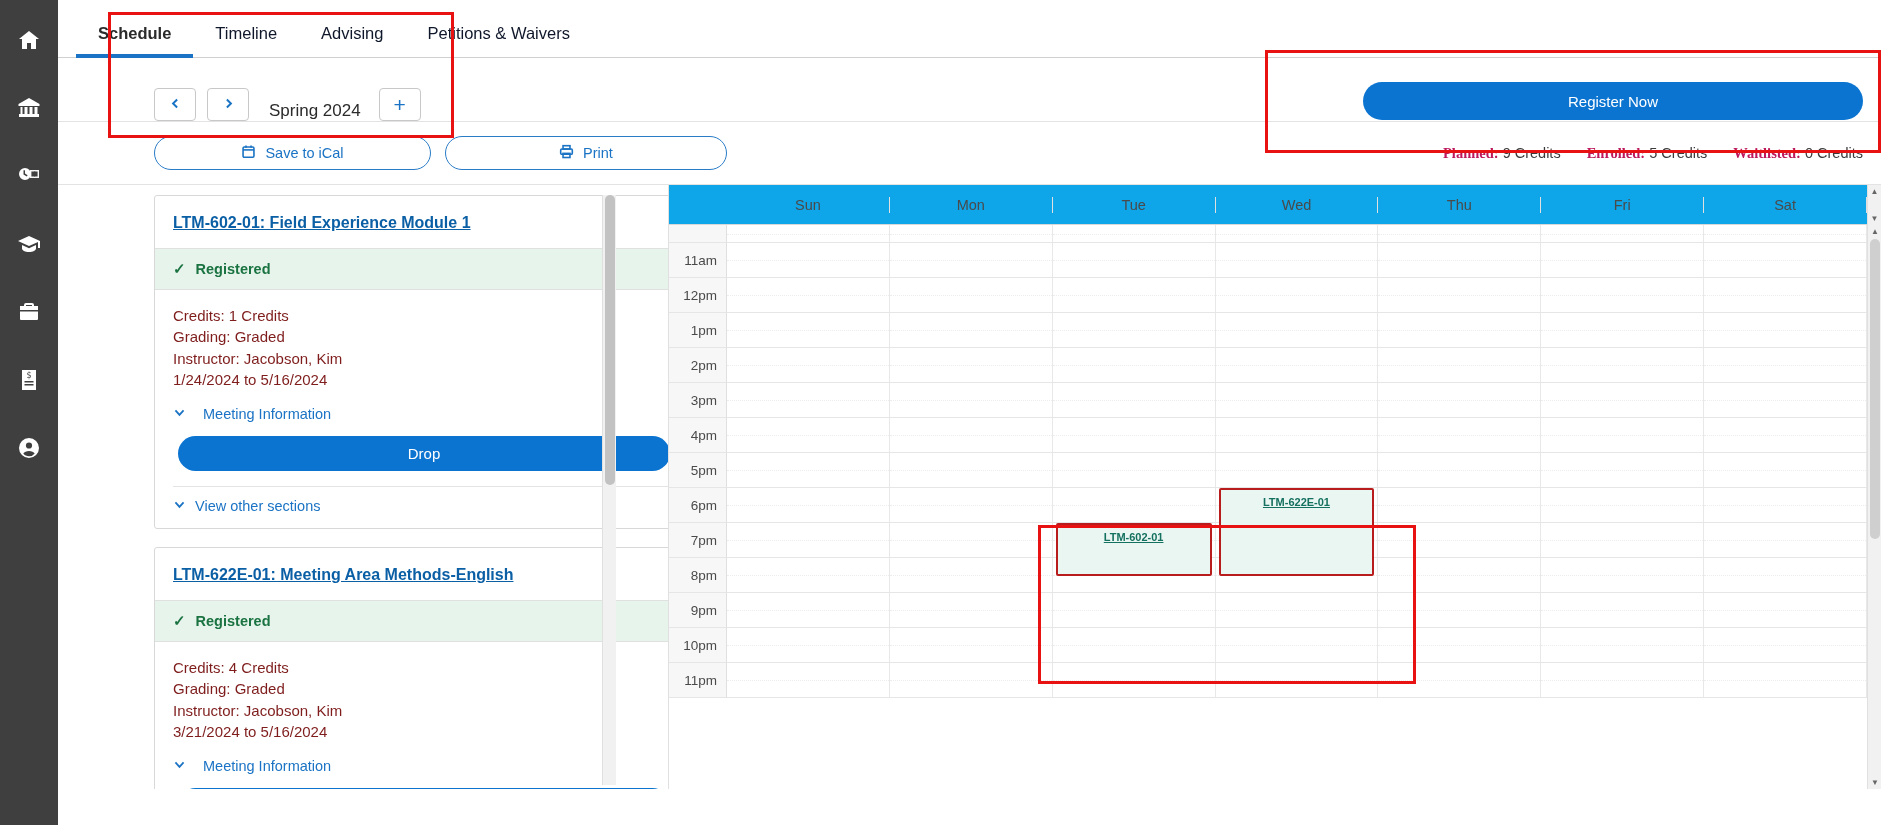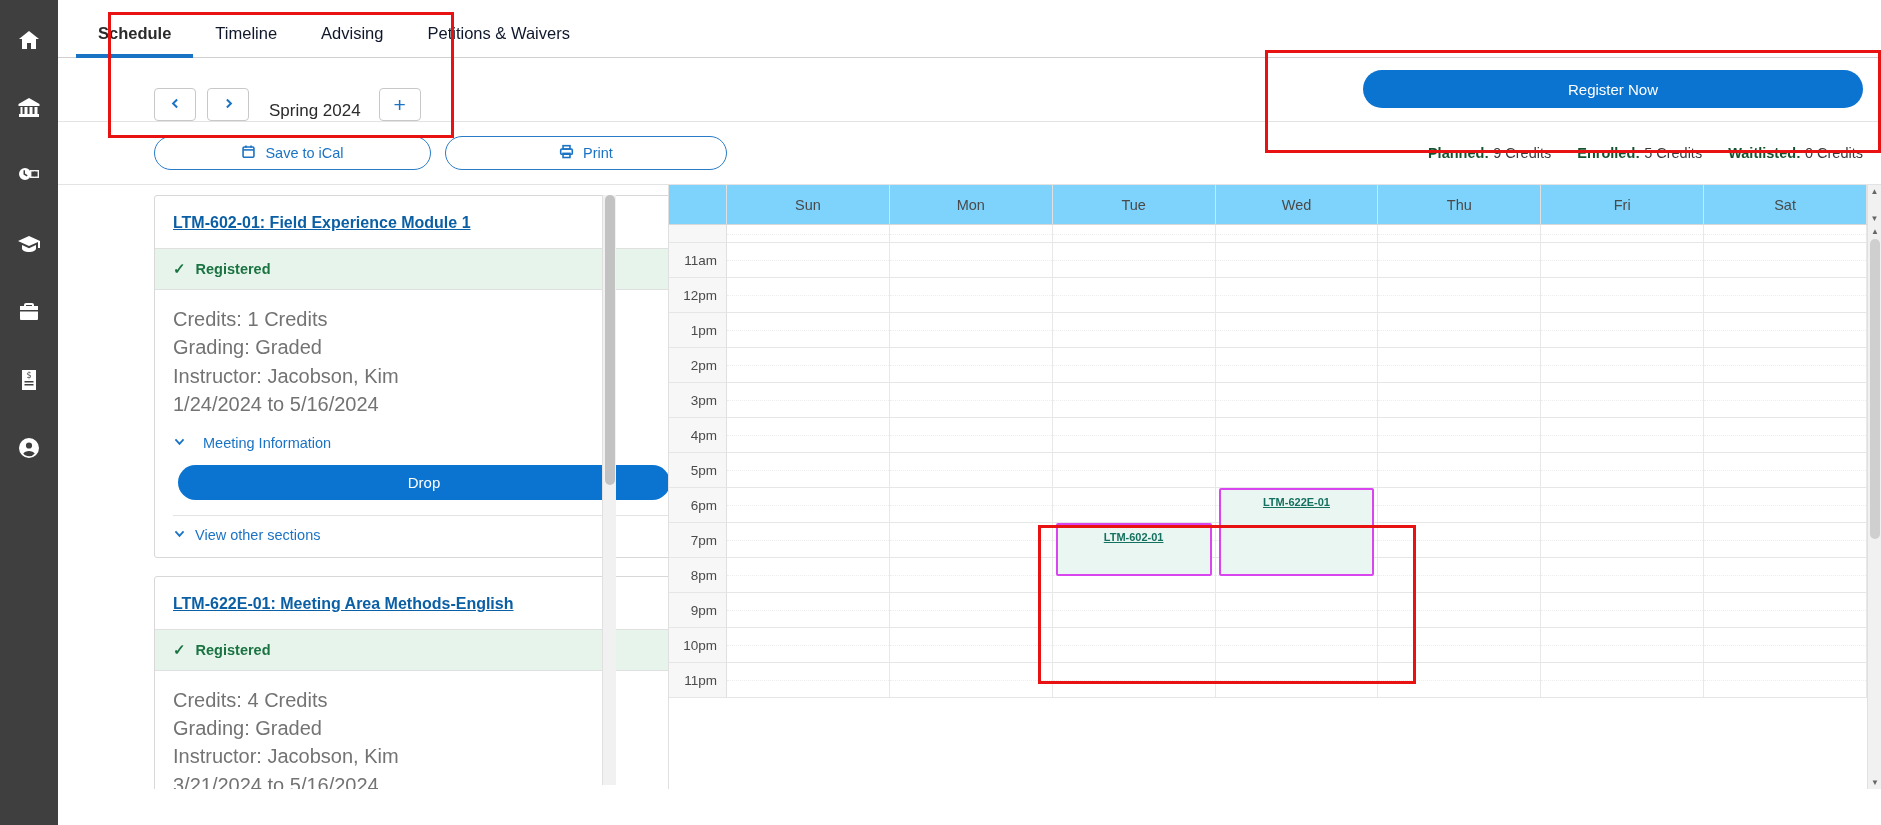--- a/index.html
+++ b/index.html
@@ -61,21 +61,21 @@
   .addbtn {
     width: 42px; height: 33px; border: 1px solid #c8c8c8; border-radius: 4px;
     background: #fff; color: #1a73c4; font-size: 21px; line-height: 0;
     display: flex; align-items: center; justify-content: center; cursor: pointer;
   }
 
   
   .register-wrap {
     position: absolute; top: 58px; right: 18px;
     width: 500px; height: 62px;
-    display: flex; align-items: center;
+    display: flex; align-items: flex-end;
   }
   .register-btn {
     width: 500px; height: 38px; border-radius: 19px;
     background: #0b74d1; color: #fff; border: none;
     font-size: 15px; cursor: pointer;
     display: flex; align-items: center; justify-content: center;
   }
 
   
   .toolbar {
@@ -89,21 +89,21 @@
     cursor: pointer;
   }
   .pill.w1 { width: 258px; }
   .pill.w2 { width: 277px; }
   .pill.w3 { width: 282px; }
   .pill svg { width: 15px; height: 15px; fill: none; stroke: #1a73c4; stroke-width: 1.7; }
   .credits {
     position: absolute; right: 18px; top: 50%; transform: translateY(-50%);
     font-size: 14.5px; color: #3a3a3a; display: flex; gap: 26px;
   }
-  .credits b { color: #14532d; }
+  .credits b { color: #be185d; font-family: Liberation Serif, serif; }
 
   
   .body { display: flex; height: 604px; border-top: 1px solid #e3e3e3; }
 
   
   .courselist {
     width: 610px; min-width: 610px; height: 604px;
     position: relative; overflow: hidden;
     padding: 10px 0 0 96px; background: #fff;
   }
@@ -116,21 +116,21 @@
     font-size: 16px; color: #0b5fa5; font-weight: bold;
     text-decoration: underline; padding: 18px 18px 16px 18px;
     display: block; cursor: pointer;
   }
   .card-status {
     background: #e6f4ec; border-top: 1px solid #e0e0e0; border-bottom: 1px solid #e0e0e0;
     padding: 11px 18px; font-size: 14.5px; font-weight: bold; color: #1a7340;
     display: flex; align-items: center; gap: 10px;
   }
   .card-status .chk { font-size: 15px; color: #1a7340; font-weight: bold; }
-  .card-meta { padding: 15px 18px 6px 18px; font-size: 20px; color: #737373; line-height: 1.42; }
+  .card-meta { padding: 15px 18px 6px 18px; font-size: 15px; color: #7f1d1d; line-height: 1.42; }
   .card-link {
     padding: 10px 18px 4px 18px; font-size: 14.5px; color: #1a73c4;
     display: flex; align-items: center; gap: 17px; cursor: pointer;
   }
   .chev { width: 13px; height: 13px; stroke: #1a73c4; fill: none; stroke-width: 2.2; }
   .drop-btn {
     display: block; width: 492px; height: 35px; margin: 10px auto 0 auto;
     background: #0b74d1; border: none; border-radius: 18px;
     color: #fff; font-size: 15px; cursor: pointer;
   }
@@ -144,22 +144,23 @@
     background: #f1f1f1; border-left: 1px solid #e0e0e0;
   }
   .list-scroll .thumb {
     position: absolute; top: 0; left: 2px; width: 10px; height: 290px;
     background: #c2c2c2; border-radius: 5px;
   }
 
   
   .calwrap { flex: 1; position: relative; height: 604px; border-left: 1px solid #e0e0e0; }
   .cal-head {
-    display: flex; height: 40px; background: #7dd3fc;
+    display: flex; height: 40px; background: #0ea5e9;
     border-bottom: 1px solid #d8d8d8;
+    align-items: center;
   }
   .cal-head .gutter { width: 58px; min-width: 58px; border-right: 1px solid #e0e0e0; }
   .cal-head .day {
     flex: 1; display: flex; align-items: center; justify-content: center;
     font-size: 14.5px; color: #4a4a4a; border-right: 1px solid #e0e0e0;
   }
   .cal-head .sbpad { width: 14px; min-width: 14px; background: #f4f4f4; }
 
   .cal-grid-wrap { position: relative; height: 564px; overflow: hidden; display: flex; }
   .cal-grid { flex: 1; position: relative; height: 564px; }
@@ -177,21 +178,21 @@
     content: ""; position: absolute; left: 0; right: 0; top: 50%;
     border-top: 1px dotted #ededed;
   }
   .spacer-row { display: flex; height: 18px; }
   .spacer-row .hour-lbl { background: #f7f7f7; }
 
   
   .events { position: absolute; left: 58px; right: 0; top: 0; bottom: 0; pointer-events: none; }
   .event {
     position: absolute; background: #eaf6f2;
-    border: 2px solid #d946ef; border-radius: 2px;
+    border: 2px solid #b91c1c; border-radius: 2px;
     pointer-events: auto; cursor: pointer;
     display: flex; justify-content: center; padding-top: 6px;
   }
   .event span {
     font-size: 11px; font-weight: bold; color: #14705f;
     text-decoration: underline;
   }
 
   
   .cal-sb {

